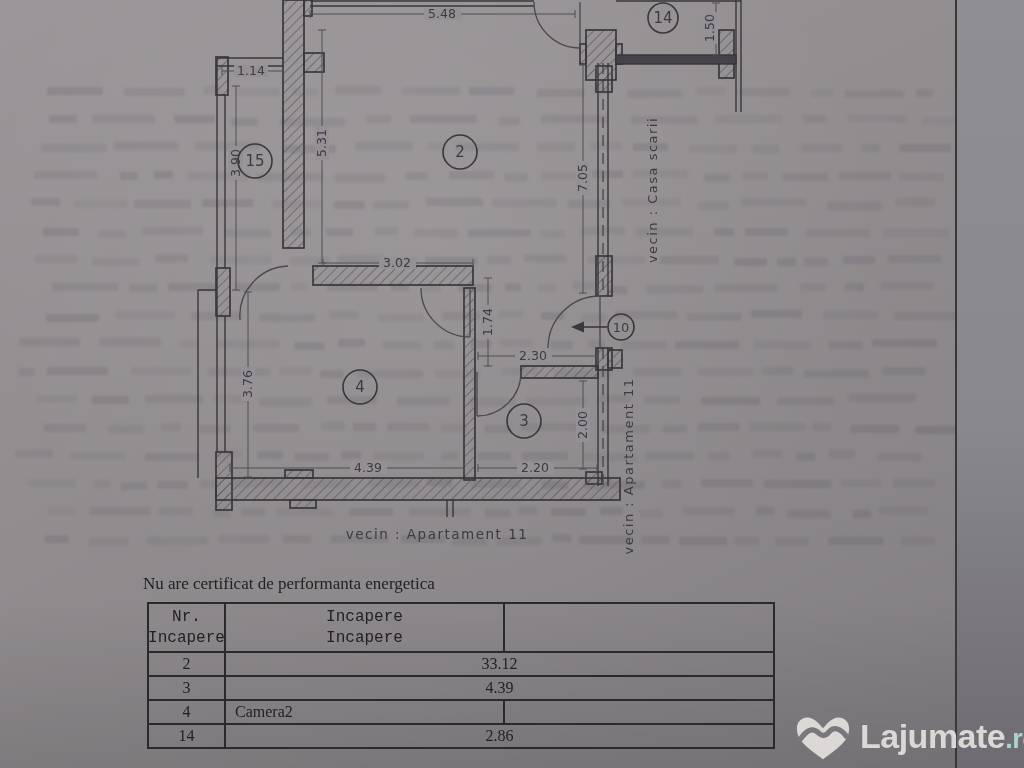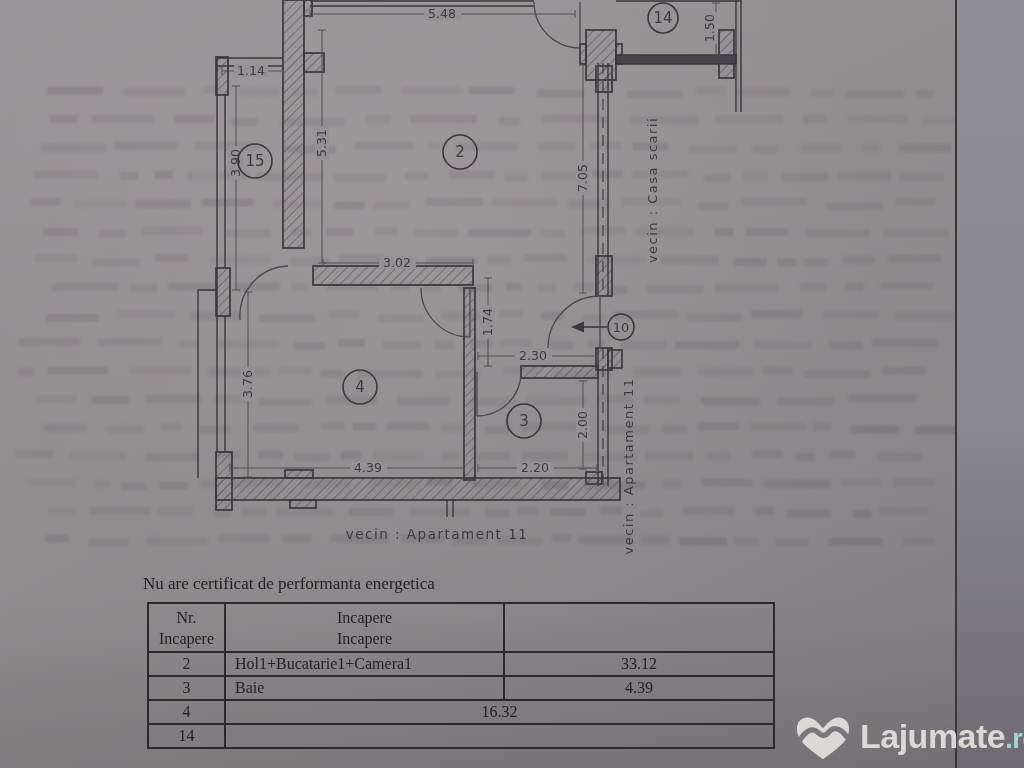--- a/index.html
+++ b/index.html
@@ -22,21 +22,21 @@
     font-family:"Liberation Serif",serif;color:#232127;font-size:16px;
     border:2px solid #2b2930;box-sizing:border-box;}
   .arow{display:flex;border-top:2px solid #2b2930;align-items:stretch;}
   .arow:first-child{border-top:none;}
   .c{display:flex;align-items:center;justify-content:center;box-sizing:border-box;text-align:center;}
   .c1{width:77px;border-right:2px solid #2b2930;}
   .c2{width:279px;border-right:2px solid #2b2930;justify-content:flex-start;padding-left:9px;}
   .c3{flex:1;}
   .hdr{height:47px;}
   .hdr .c2{justify-content:center;padding-left:0;}
-  .hcell{line-height:21px;}
+  .hcell{line-height:21px;font-family:Liberation Mono, monospace;}
   .r{height:22px;}
   .r1{height:22px;}
   .merged{height:21px;justify-content:center;}
   
   #right-strip{position:absolute;left:955px;top:0;width:69px;height:768px;z-index:4;
     border-left:2px solid #3a373b;
     background:linear-gradient(to bottom,#908e95 0%,#8a888f 55%,#77757b 85%,#6e6c72 100%);}
   
   #watermark{position:absolute;left:793px;top:710px;z-index:5;display:flex;align-items:center;}
   #wm-text{font-family:"Liberation Sans",sans-serif;font-weight:bold;font-size:34px;
@@ -476,34 +476,33 @@
       </div>
     <div class="c c2">
         <div class="hcell">
       <div>Incapere</div>
       <div>Incapere</div>
     </div>
       </div>
   </div>
   <div class="arow r1">
     <div class="c c1">2</div>
-    <div class="c c2">Hol1+Bucatarie1+Camera1</div>
     <div class="c c3">33.12</div>
   </div>
   <div class="arow r">
     <div class="c c1">3</div>
-    <div class="c c2">Baie</div>
     <div class="c c3">4.39</div>
   </div>
   <div class="arow r">
     <div class="c c1">4</div>
-    <div class="c c3">16.32</div>
+    <div class="c c2">Camera2</div>
   </div>
   <div class="arow r">
     <div class="c c1">14</div>
+    <div class="c c3">2.86</div>
   </div>
 
 </div>
 
 <div id="right-strip"></div>
 
 <div id="watermark">
   <svg width="60" height="50" viewBox="0 0 62 50" style="margin-right:7px;">
     <path d="M31 47 C13 34 4 27 4 15.5 C4 5.5 13 1.5 20 5 C24.5 7.3 27.5 10.5 31 15 C34.5 10.5 37.5 7.3 42 5 C49 1.5 58 5.5 58 15.5 C58 27 49 34 31 47 Z" fill="#dbd8d6"></path>
     <path d="M7 27 C14 17 20 13.5 26 19.5 C30 23.5 33.5 23.5 37.5 18.5 C42 13 49 15 55 23" stroke="#7b787d" stroke-width="5.5" fill="none" stroke-linecap="round"></path>

